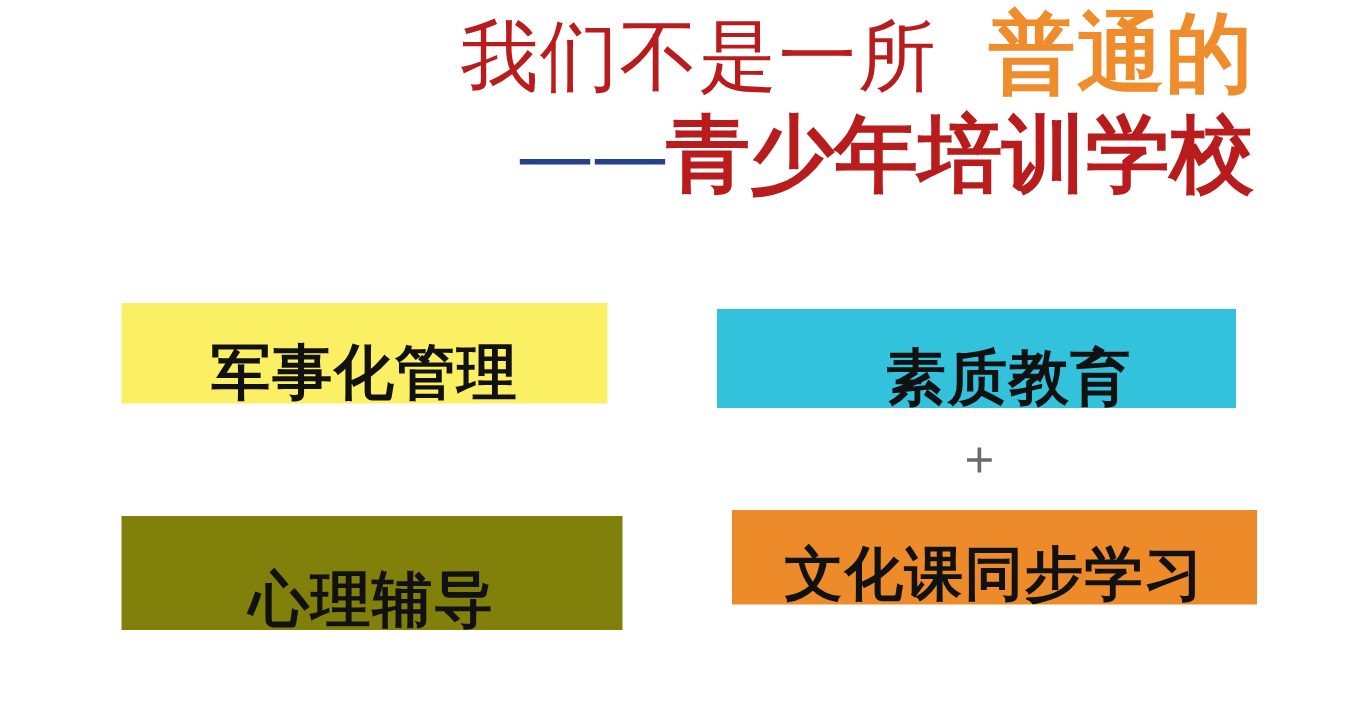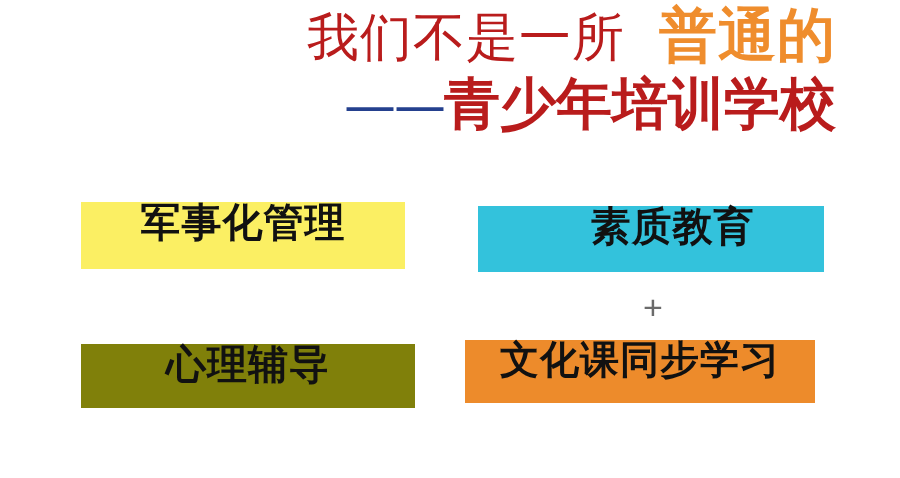--- a/index.html
+++ b/index.html
@@ -80,21 +80,21 @@
     font-weight: 900;
     color: #b91c1c;
     letter-spacing: 0px;
     vertical-align: baseline;
   }
 
   
   .feature-box {
     position: absolute;
     display: flex;
-    align-items: flex-start;
+    align-items: flex-end;
     justify-content: center;
     box-sizing: border-box;
   }
 
   .feature-label {
     font-size: 40px;
     font-weight: 900;
     color: #111111;
     letter-spacing: 1px;
     line-height: 1;
@@ -115,26 +115,26 @@
     width: 346px;
     height: 66px;
     background: #33c2dc;
     padding-left: 43px;
   }
 
   #box-psych {
     left: 81px;
     top: 344px;
     width: 334px;
-    height: 64px;
+    height: 76px;
     background: #80800a;
   }
 
   #box-academic {
-    left: 465px;
+    left: 488px;
     top: 340px;
     width: 350px;
     height: 63px;
     background: #ed8b2b;
   }
 
   #box-academic .feature-label {
     font-size: 39px;
   }
 

